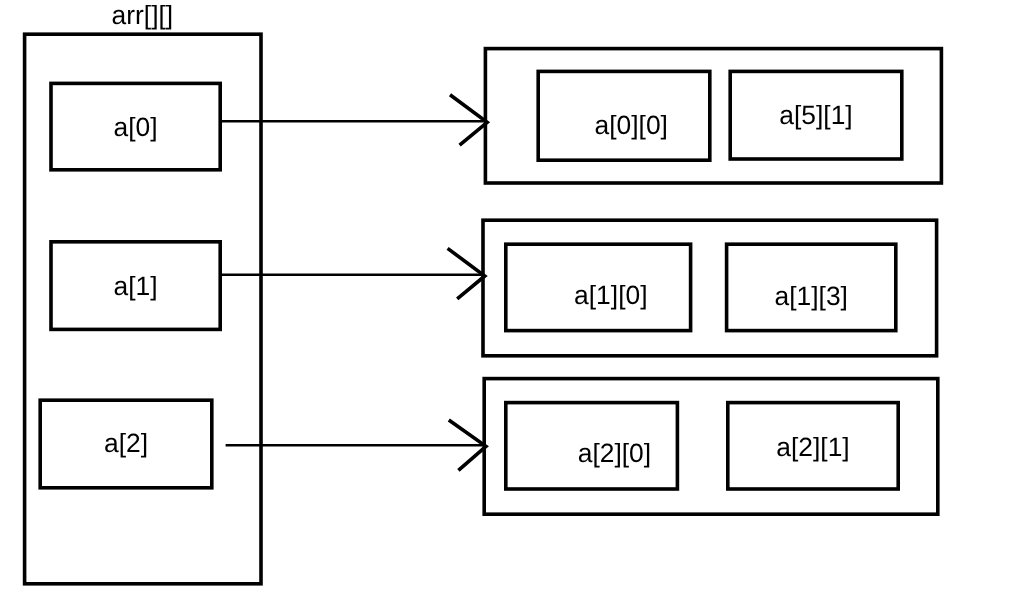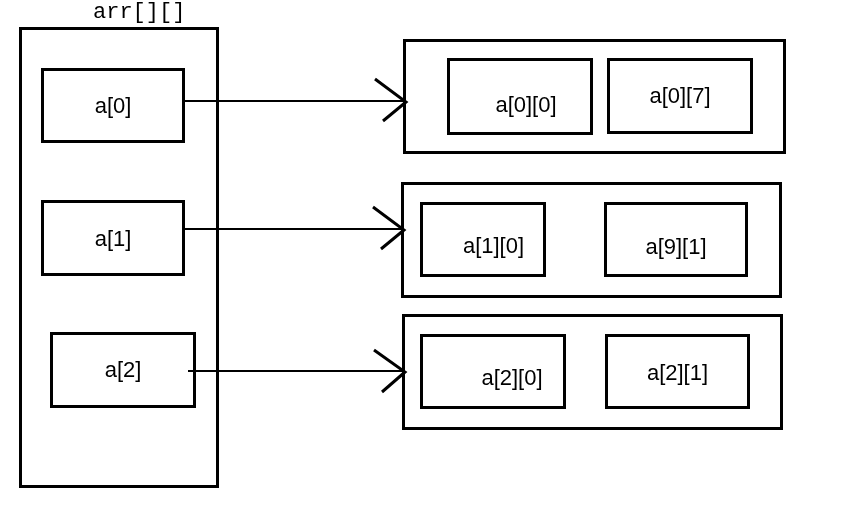--- a/index.html
+++ b/index.html
@@ -16,21 +16,20 @@
     color: #000000;
     overflow: hidden;
   }
   .title {
     position: absolute;
     left: 93px;
     top: 1px;
     font-size: 22px;
     line-height: 24px;
     white-space: nowrap;
-    font-family: Liberation Mono, monospace;
   }
   .outer {
     position: absolute;
     left: 19px;
     top: 27px;
     width: 194px;
     height: 455px;
     border: 3px solid #000000;
     background: #ffffff;
   }
@@ -49,25 +48,25 @@
     display: flex;
     align-items: center;
     justify-content: center;
     font-size: 22px;
     box-sizing: border-box;
     white-space: nowrap;
   }
   
   #ptr0 { left: 41px; top: 68px;  width: 144px; height: 75px; }
   #ptr1 { left: 41px; top: 200px; width: 144px; height: 76px; padding-top: 2px; }
-  #ptr2 { left: 50px; top: 332px; width: 146px; height: 76px; }
+  #ptr2 { left: 32px; top: 332px; width: 146px; height: 76px; }
   
   #c00 { left: 422px; top: 58px;  width: 146px; height: 77px; padding-top: 16px; padding-left: 12px; margin-left: 25px; }
   #c01 { left: 607px; top: 58px;  width: 146px; height: 76px; }
-  #c10 { left: 420px; top: 202px; width: 126px; height: 75px; padding-top: 12px; padding-left: 21px; }
+  #c10 { left: 420px; top: 202px; width: 157px; height: 75px; padding-top: 12px; padding-left: 21px; }
   #c11 { left: 604px; top: 202px; width: 144px; height: 75px; padding-top: 14px; }
   #c20 { left: 420px; top: 334px; width: 146px; height: 75px; padding-top: 12px; padding-left: 38px; }
   #c21 { left: 605px; top: 334px; width: 145px; height: 75px; padding-top: 2px; }
   .arrows {
     position: absolute;
     left: 0;
     top: 0;
     width: 842px;
     height: 512px;
     pointer-events: none;
@@ -84,23 +83,23 @@
 
   <div class="box" id="ptr0">a[0]</div>
   <div class="box" id="ptr1">a[1]</div>
   <div class="box" id="ptr2">a[2]</div>
 
   <div class="row" id="row0"></div>
   <div class="row" id="row1"></div>
   <div class="row" id="row2"></div>
 
   <div class="box" id="c00">a[0][0]</div>
-  <div class="box" id="c01">a[0][7]</div>
+  <div class="box" id="c01">a[5][1]</div>
   <div class="box" id="c10">a[1][0]</div>
-  <div class="box" id="c11">a[9][1]</div>
+  <div class="box" id="c11">a[1][3]</div>
   <div class="box" id="c20">a[2][0]</div>
   <div class="box" id="c21">a[2][1]</div>
 
   <svg class="arrows" viewBox="0 0 842 512" xmlns="http://www.w3.org/2000/svg">
     <g stroke="#000000" fill="none">
       <line x1="185" y1="101" x2="403" y2="101" stroke-width="2"></line>
       <polyline points="375,79 406,102 383,121" stroke-width="3"></polyline>
     </g>
     <g stroke="#000000" fill="none">
       <line x1="185" y1="229" x2="401" y2="229" stroke-width="2"></line>

